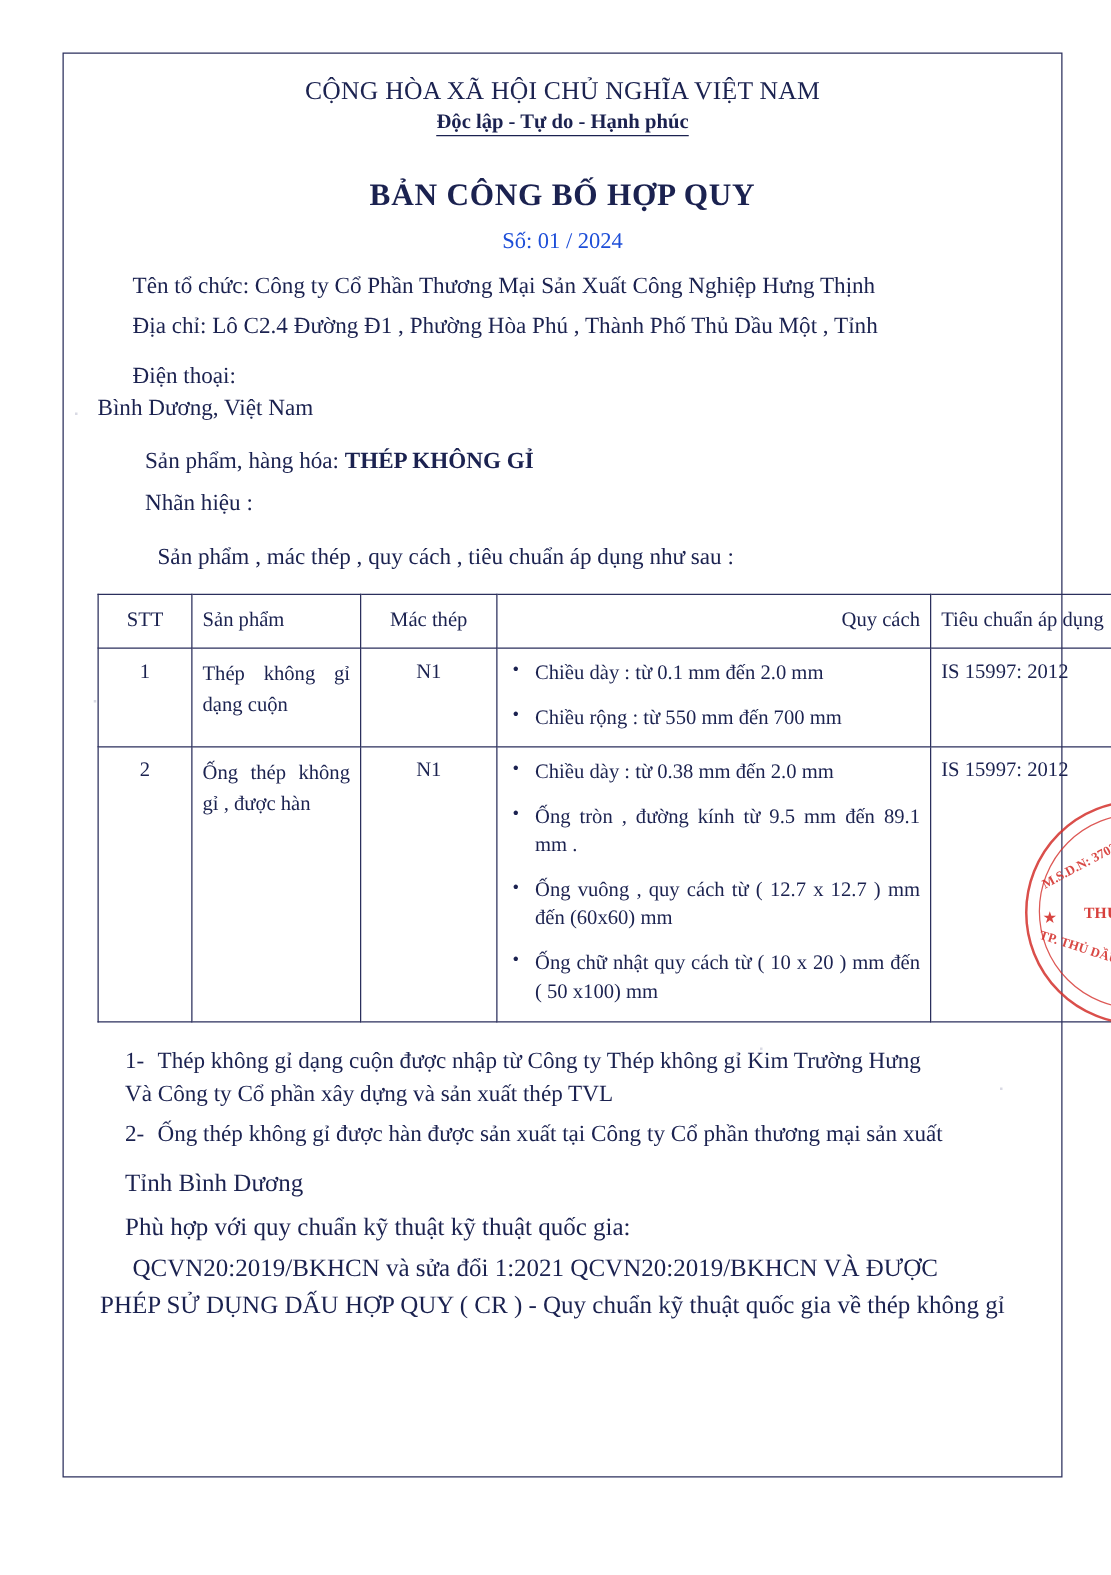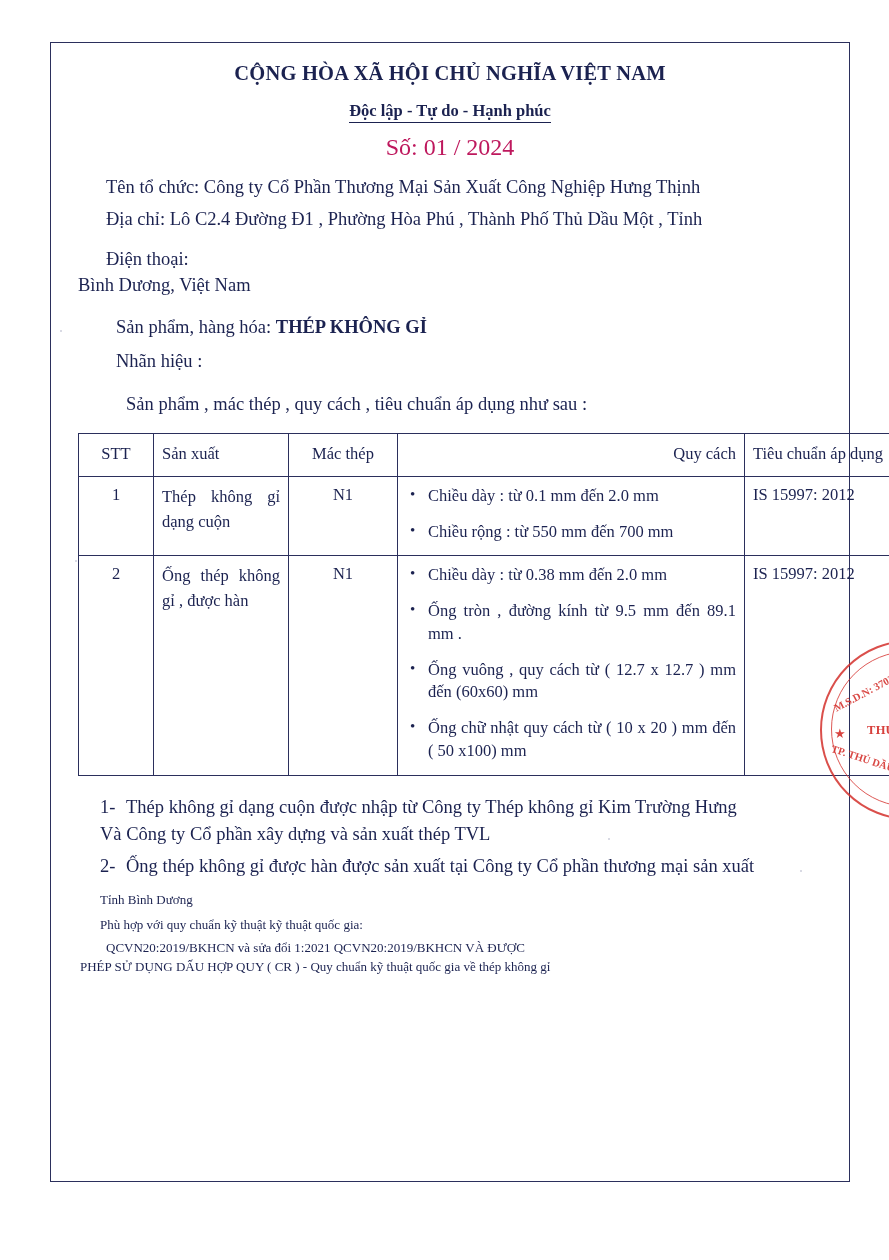--- a/index.html
+++ b/index.html
@@ -33,45 +33,45 @@
     box-sizing: border-box;
   }
   .content {
     position: absolute;
     left: 78px;
     top: 62px;
     width: 744px;
   }
   .center { text-align: center; }
   .title-national {
-    font-weight: bold;
+    font-weight: normal;
     font-size: 20.5px;
     letter-spacing: 0.2px;
     color: #1b2250;
   }
   .title-motto {
     font-weight: bold;
     font-size: 16.5px;
     color: #1b2250;
-    margin-top: 16px;
+    margin-top: 2px;
     display: inline-block;
     border-bottom: 1.4px solid #1b2250;
     padding-bottom: 1px;
   }
   .doc-title {
     font-weight: bold;
     font-size: 25px;
     letter-spacing: 0.6px;
     margin-top: 34px;
     color: #1b2250;
   }
   .doc-number {
-    font-size: 24px;
+    font-size: 18px;
     margin-top: 11px;
-    color: #be185d;
+    color: #1d4ed8;
   }
   .para {
     font-size: 18.5px;
     line-height: 1.42;
     margin-top: 13px;
     color: #1b2250;
   }
   .para.indent-1 { padding-left: 28px; }
   .para.indent-2 { padding-left: 38px; }
   .para.indent-3 { padding-left: 48px; }
@@ -148,21 +148,21 @@
   }
   .note-body { flex: 1 1 auto; }
   .note-cont {
     font-size: 18.5px;
     line-height: 1.45;
     padding-left: 22px;
     color: #1b2250;
   }
   .note-cont.sub { padding-left: 48px; }
   .tail {
-    font-size: 13px;
+    font-size: 20px;
     line-height: 1.45;
     padding-left: 22px;
     margin-top: 11px;
     color: #1b2250;
   }
   .tail.justify {
     padding-left: 28px;
     text-align: justify;
     text-justify: inter-word;
     margin-top: 4px;
@@ -250,39 +250,40 @@
 <body>
 
 <div class="page">
   <div class="scan-frame"></div>
 
   <div class="content">
 
     <div class="center">
       <div class="title-national">CỘNG HÒA XÃ HỘI CHỦ NGHĨA VIỆT NAM</div>
       <div><span class="title-motto">Độc lập - Tự do - Hạnh phúc</span></div>
+      <div class="doc-title">BẢN CÔNG BỐ HỢP QUY</div>
       <div class="doc-number">Số: 01 / 2024</div>
     </div>
 
     <div class="para indent-1">Tên tổ chức: Công ty Cổ Phần Thương Mại Sản Xuất Công Nghiệp Hưng Thịnh</div>
     <div class="para indent-1" style="margin-top:6px;">Địa chỉ: Lô C2.4 Đường Đ1 , Phường Hòa Phú , Thành Phố Thủ Dầu Một , Tỉnh</div>
     <div class="para indent-1">Điện thoại:</div>
     <div class="para" style="margin-top:0px;">Bình Dương, Việt Nam</div>
 
     <div class="para indent-2 prod-line">
       <span>Sản phẩm, hàng hóa: </span><b>THÉP KHÔNG GỈ</b>
     </div>
     <div class="para indent-2" style="margin-top:8px;">Nhãn hiệu :</div>
     <div class="para indent-3" style="margin-top:16px;">Sản phẩm , mác thép , quy cách , tiêu chuẩn áp dụng như sau :</div>
 
     <table class="spec">
       <thead>
         <tr>
           <th class="c-stt">STT</th>
-          <th class="c-prod">Sản xuất</th>
+          <th class="c-prod">Sản phẩm</th>
           <th class="c-grade">Mác thép</th>
           <th class="c-spec">Quy cách</th>
           <th class="c-std">Tiêu chuẩn áp dụng</th>
         </tr>
       </thead>
       <tbody>
         <tr>
           <td class="c-stt">1</td>
           <td class="c-prod">
               <div class="prodtxt">Thép không gỉ dạng cuộn</div>

